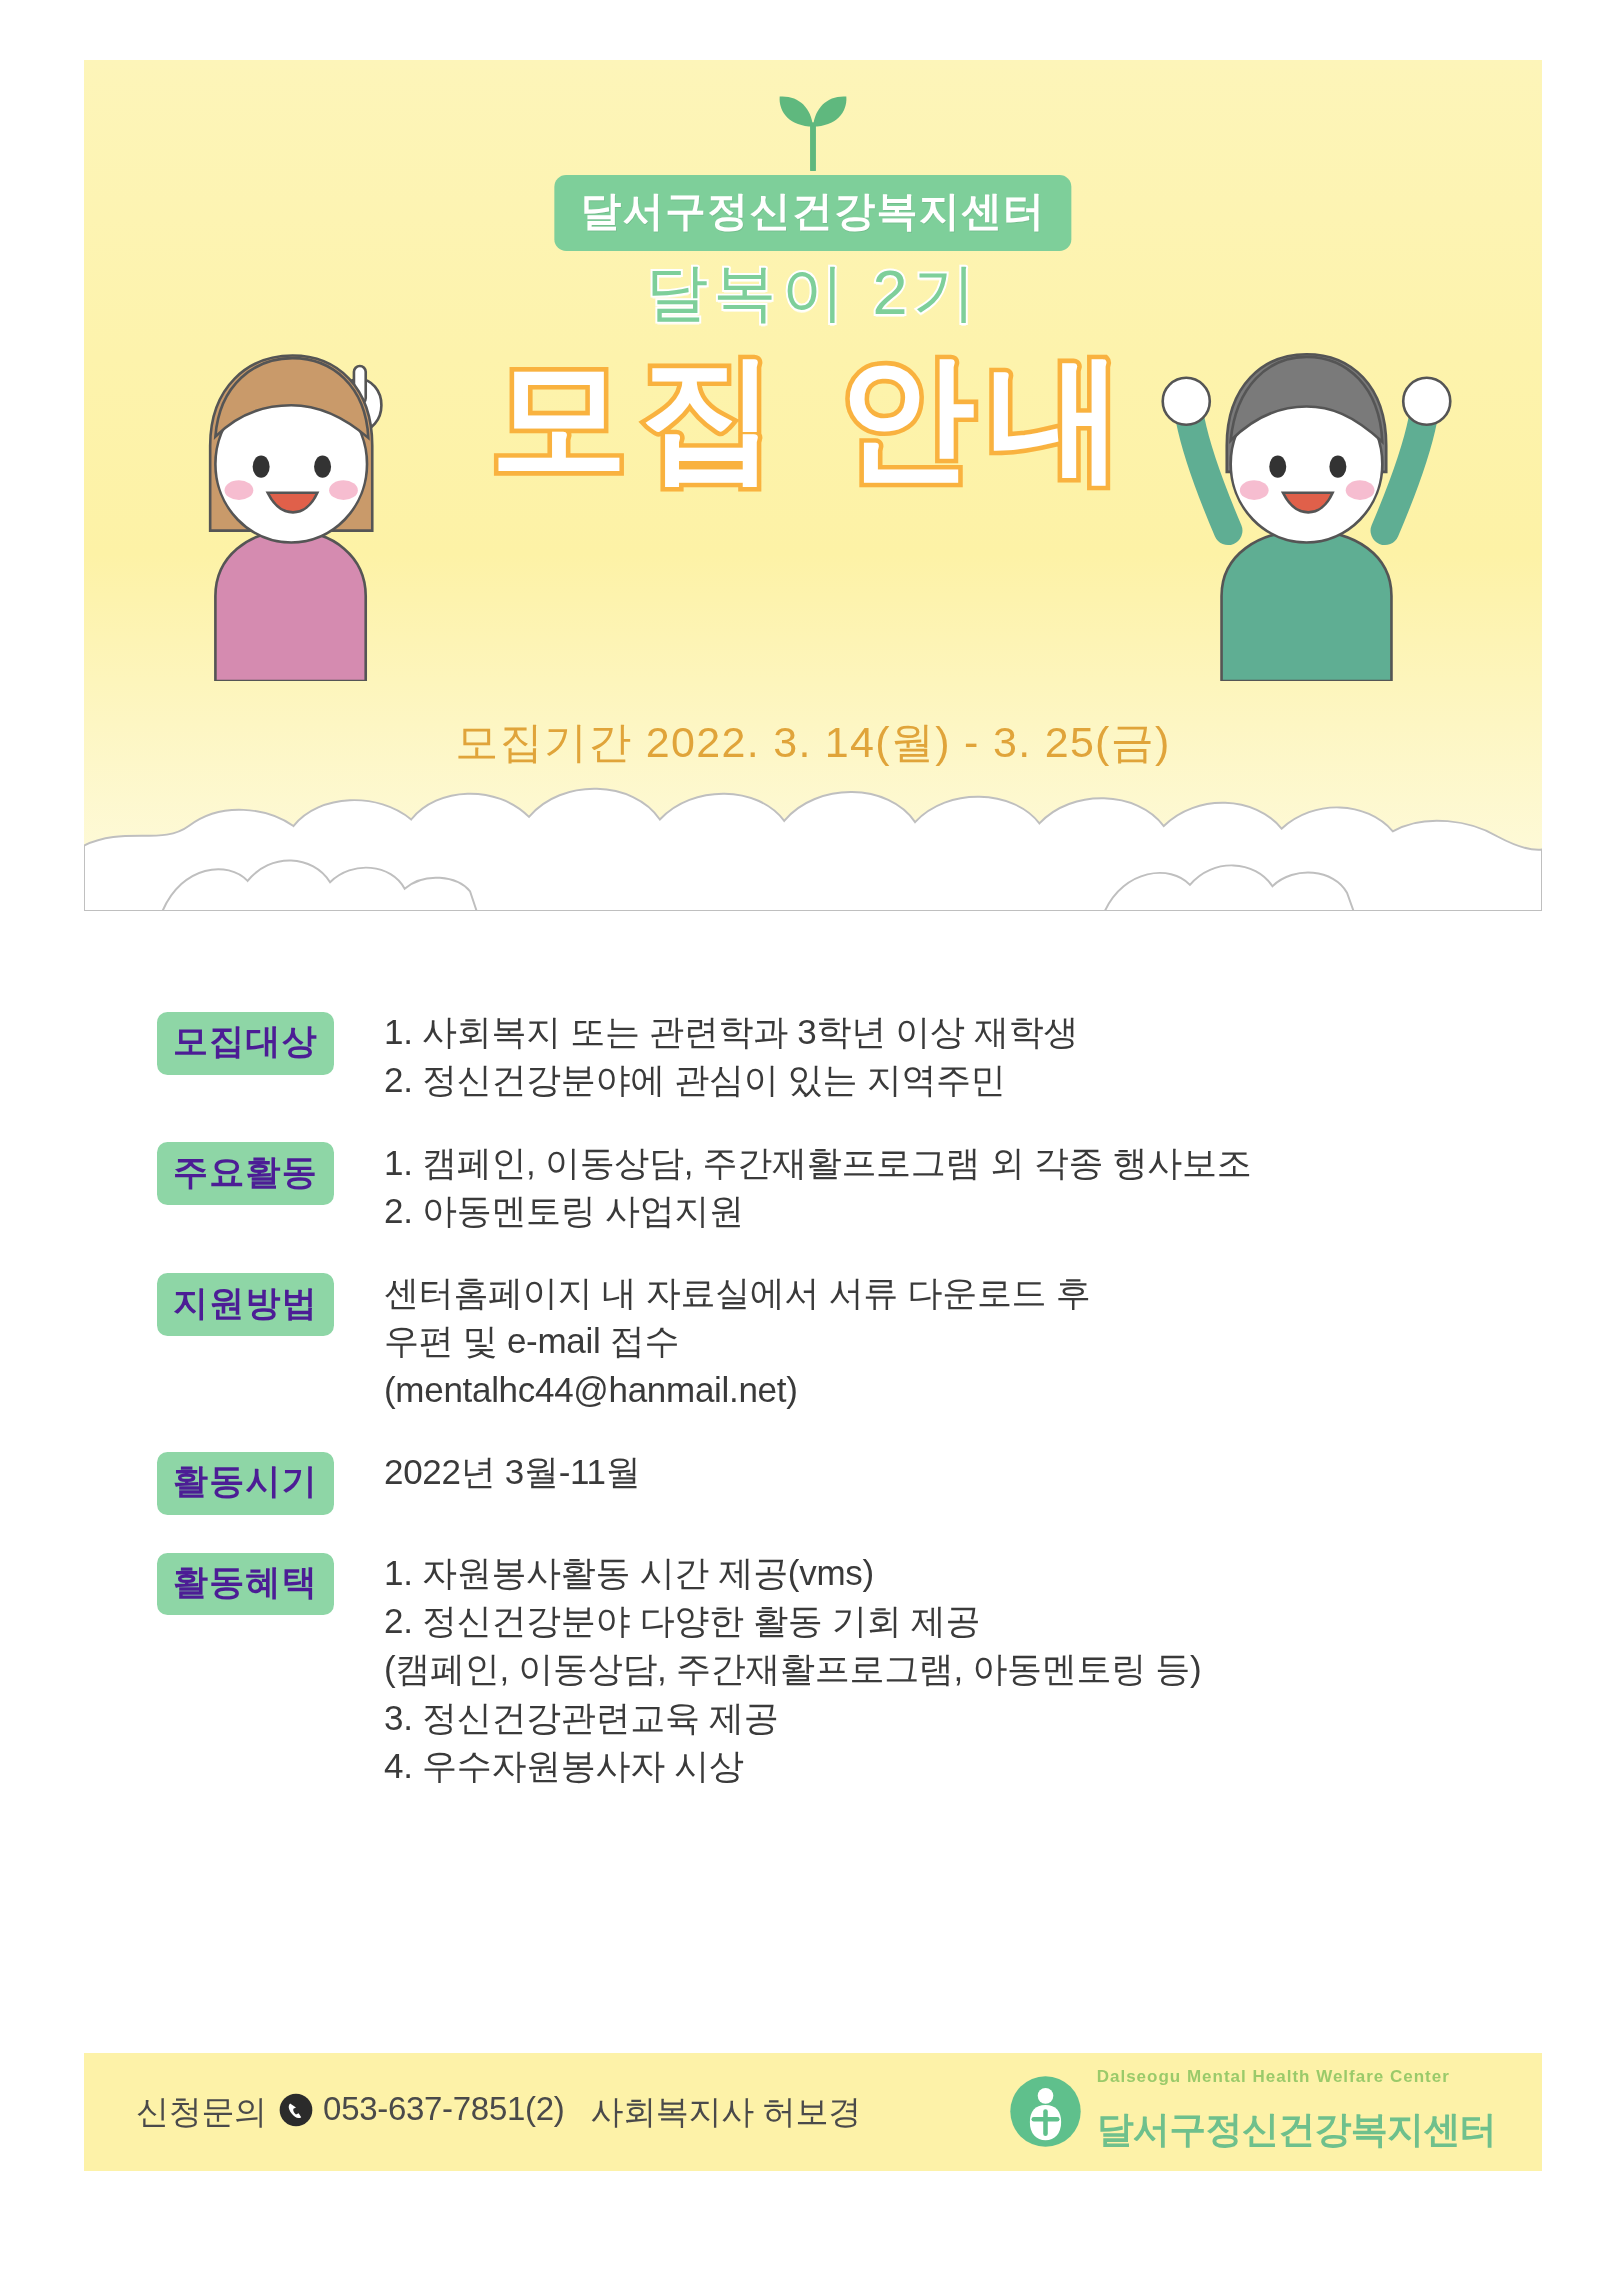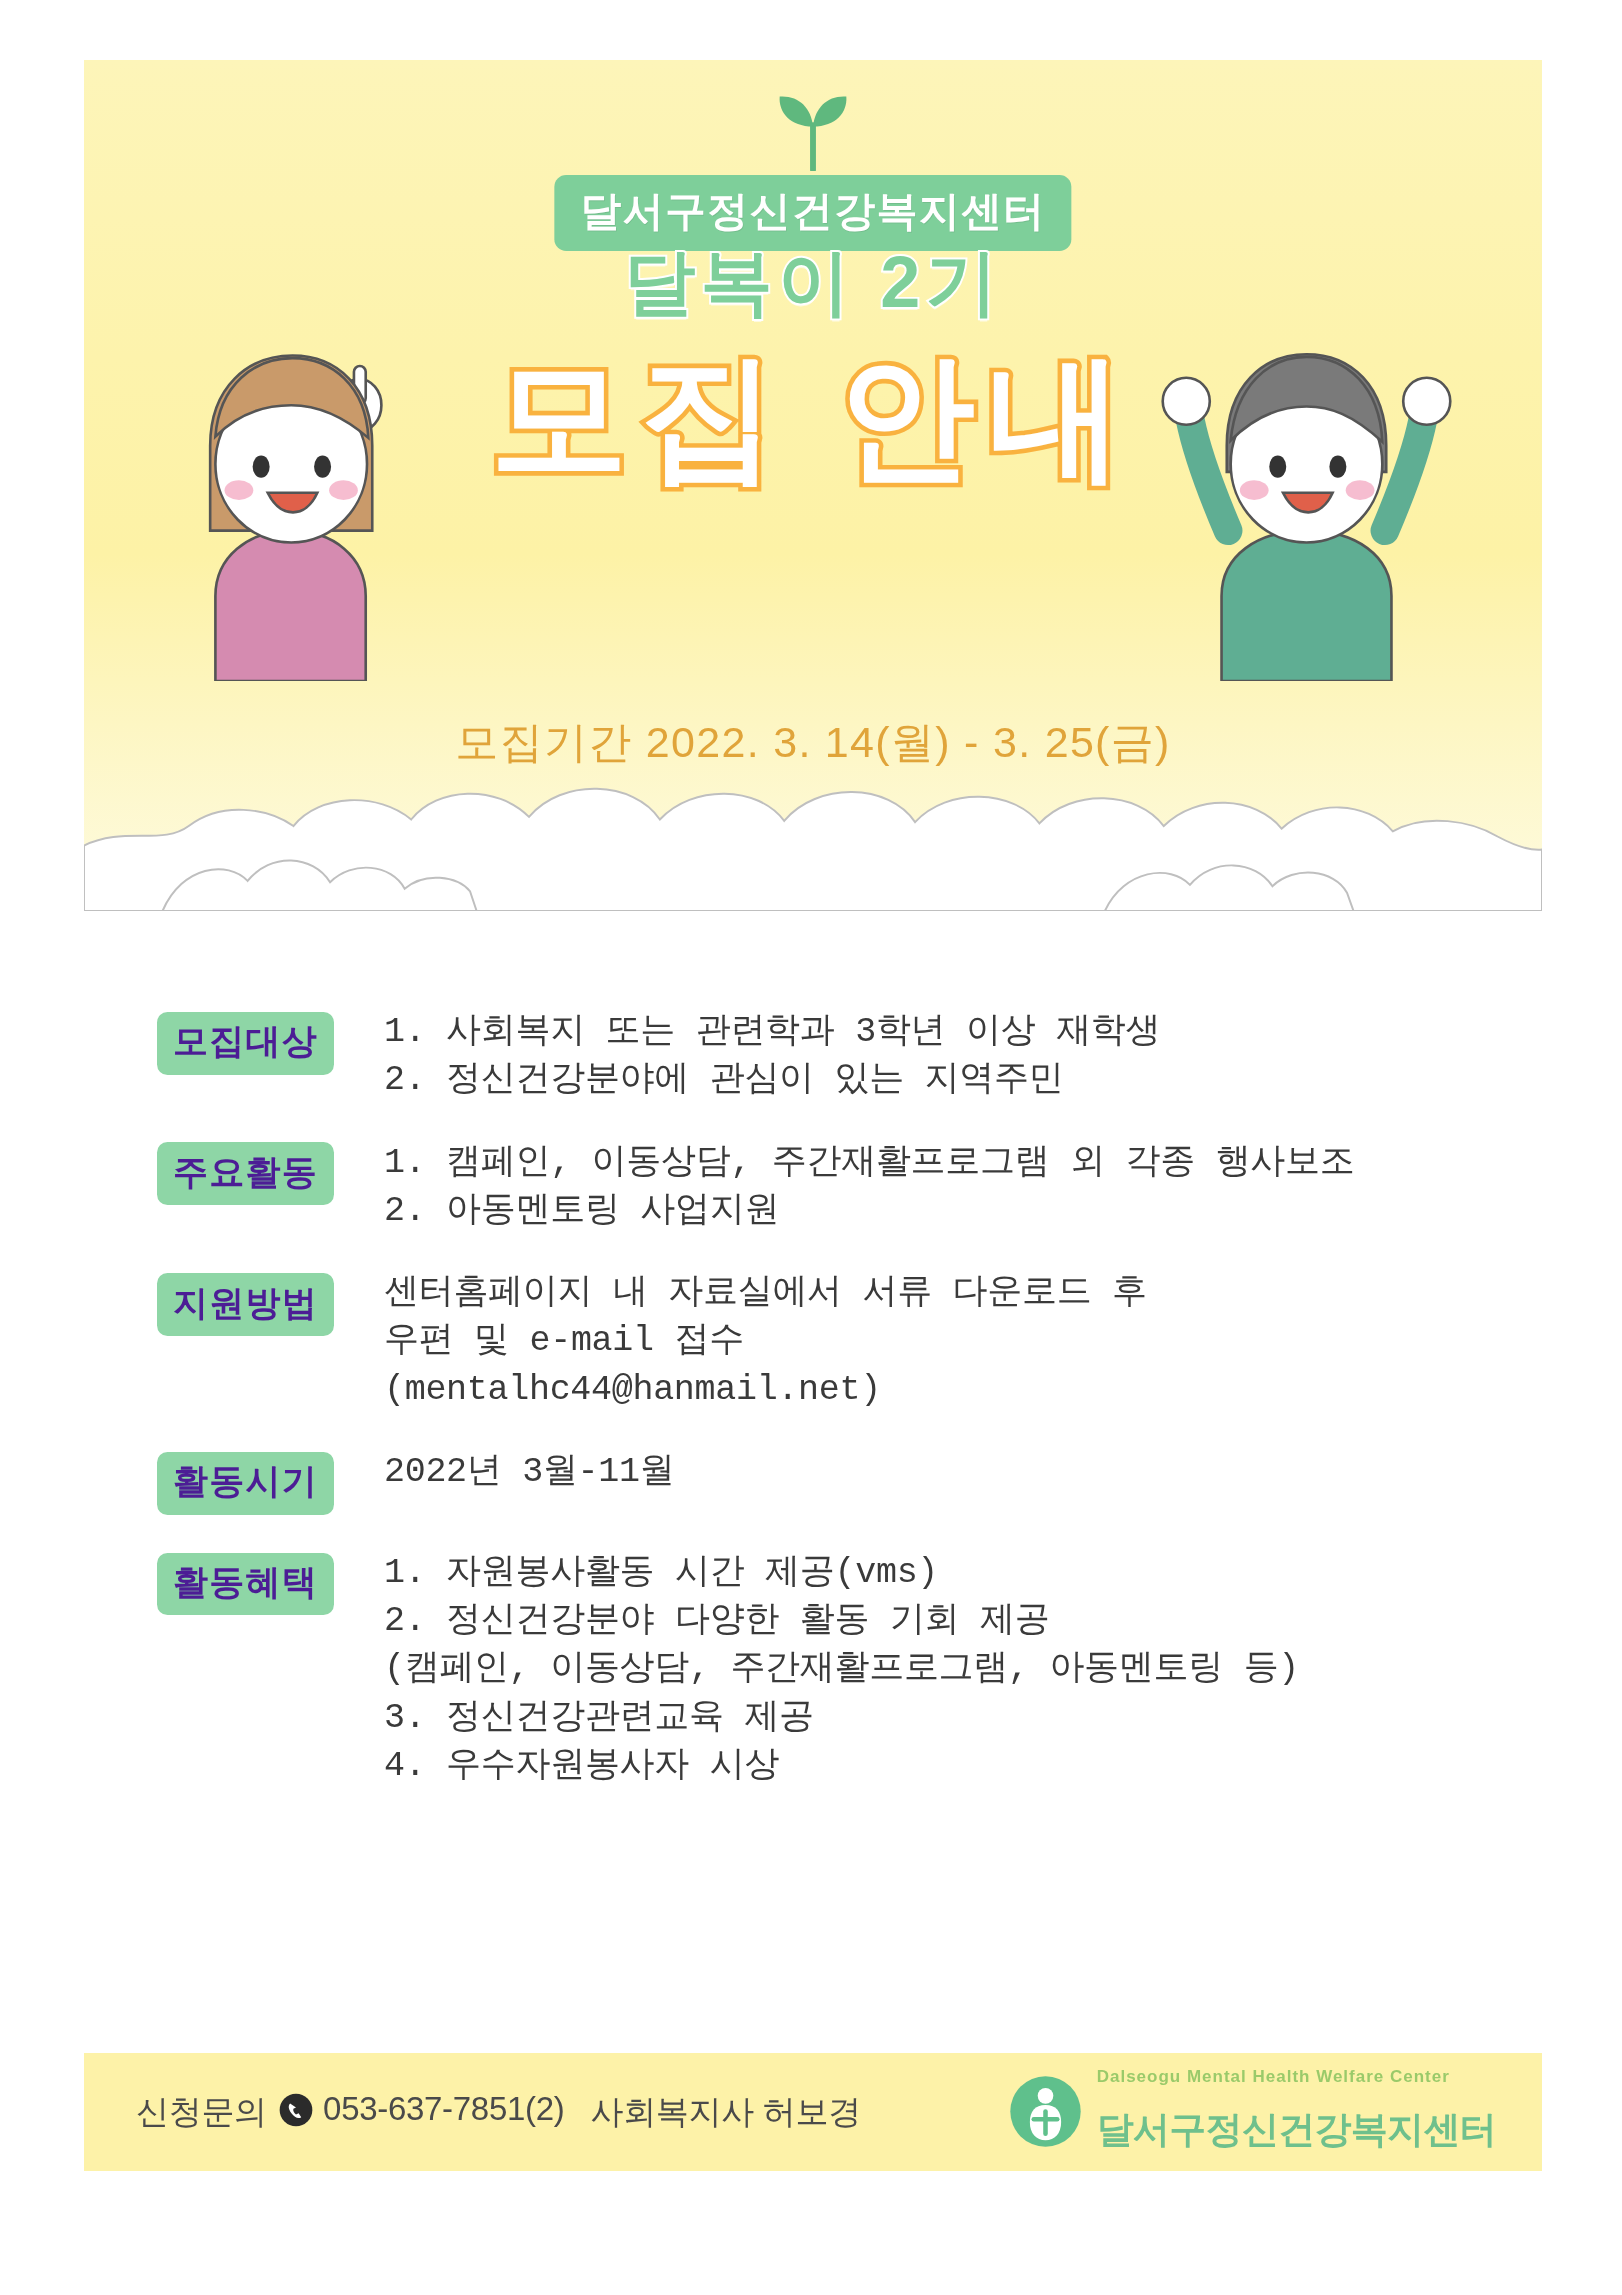--- a/index.html
+++ b/index.html
@@ -58,24 +58,24 @@
     letter-spacing: 1.3px;
     padding: 9.2px 26px 11.8px 26px;
     border-radius: 11.8px;
     white-space: nowrap;
     text-shadow: 0.7px 0.7px 0 rgba(0,0,0,0.08);
   }
 
   .title-1 {
     position: absolute;
     left: 50%;
-    top: 175px;
-    transform: translateX(-50%);
-    font-size: 72px;
-    font-weight: bold;
+    top: 190px;
+    transform: translateX(-50%);
+    font-size: 63px;
+    font-weight: normal;
     color: #7ecf9a;
     letter-spacing: 5.2px;
     white-space: nowrap;
     -webkit-text-stroke: 3.9px #ffffff;
     paint-order: stroke fill;
     text-shadow: 0 2.6px 0 rgba(255,255,255,0.6);
   }
 
   .title-2 {
     position: absolute;
@@ -156,21 +156,20 @@
     flex: 1 1 auto;
     padding-left: 50px;
     color: #3a3a3a;
     font-size: 35px;
     line-height: 1.38;
     letter-spacing: -0.3px;
   }
   .row-body .line {
     display: block;
     white-space: nowrap;
-    font-family: Liberation Mono, monospace;
   }
 
   
   .footer {
     position: absolute;
     left: 84px;
     top: 2053px;
     width: 1458px;
     height: 118px;
     background: #fdf2a8;

